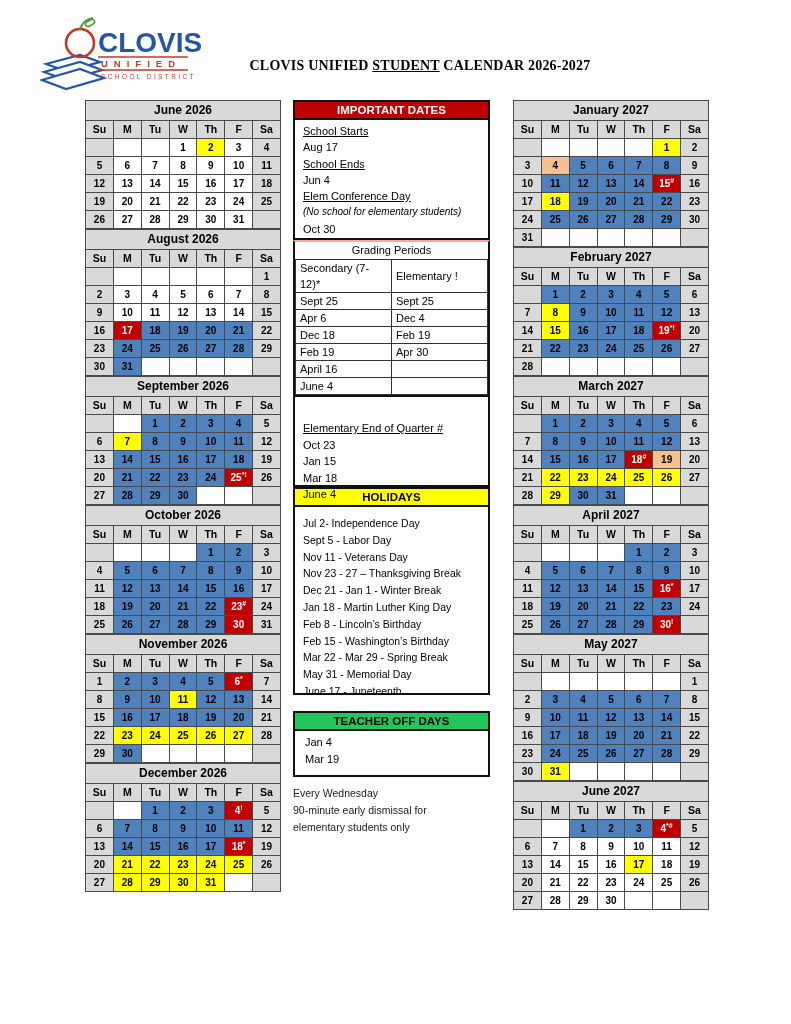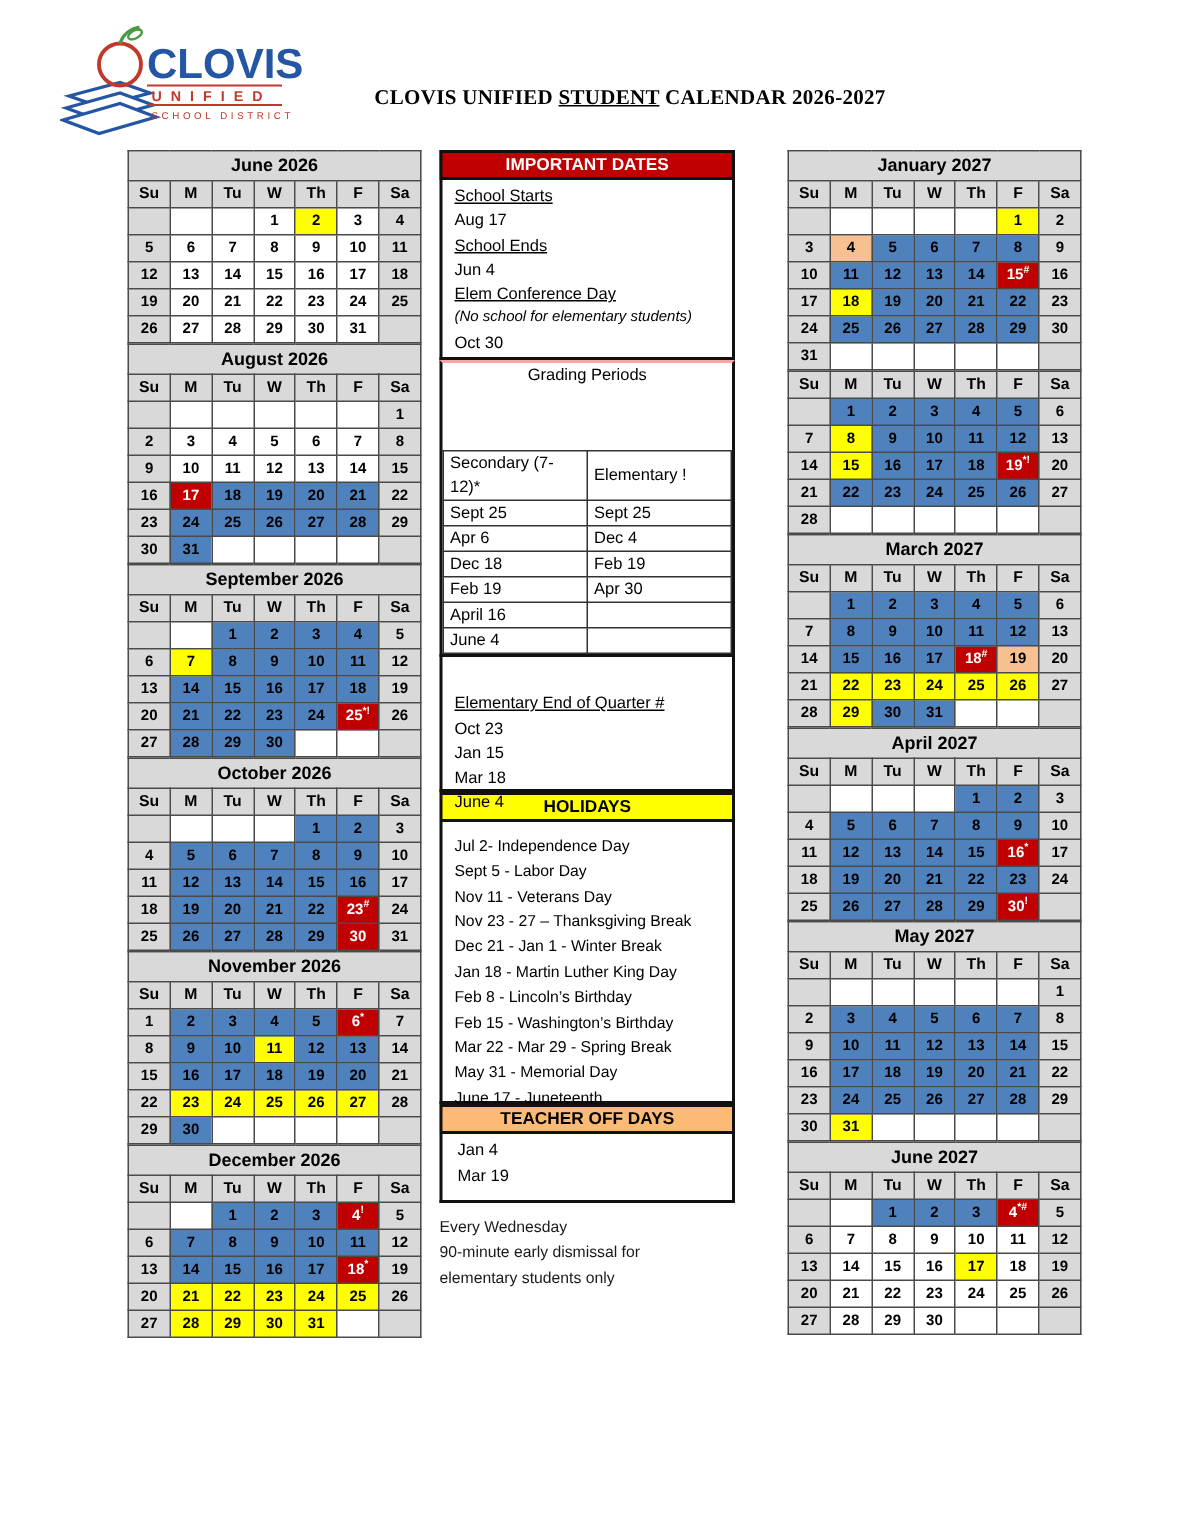--- a/index.html
+++ b/index.html
@@ -11,51 +11,51 @@
   .logo { position: absolute; left: 40px; top: 10px; width: 165px; height: 82px; }
   .doc-title { position: absolute; left: 110px; top: 58px; width: 620px;
     text-align: center; font-family: "Liberation Serif", serif; font-weight: bold;
     font-size: 14px; letter-spacing: .2px; }
   .doc-title .u { text-decoration: underline; }
 
   
   .col { position: absolute; top: 100px; }
   .col-left  { left: 85px;  width: 196px; }
   .col-mid   { left: 293px; width: 197px; }
-  .col-right { left: 513px; width: 196px; margin-left: 12px; }
+  .col-right { left: 513px; width: 196px; }
 
   
   table.month { border-collapse: collapse; width: 100%; table-layout: fixed; }
   table.month td { border: 1px solid #4a4a4a; text-align: center; padding: 0;
     font-size: 10px; font-weight: bold; height: 17px; line-height: 17px; }
   table.month tr.month-title td { background: #d9d9d9; font-size: 12px; height: 19px; line-height: 19px; }
   table.month tr.dow td { background: #d9d9d9; font-size: 10.5px; }
   td.c-gray   { background: #d9d9d9; }
   td.c-white  { background: #ffffff; }
   td.c-blue   { background: #4f81bd; }
   td.c-yellow { background: #ffff00; }
   td.c-red    { background: #c00000; color: #fff; }
   td.c-orange { background: #f7c091; }
   table.month sup { font-size: 7px; vertical-align: super; line-height: 0; }
 
   
   .hdr { font-weight: bold; text-align: center; font-size: 11.5px;
     border: 2px solid #111; padding: 2px 18px; }
   .hdr-red    { background: #c00000; color: #fff; }
   .hdr-yellow { background: #ffff00; color: #000; }
-  .hdr-orange { background: #fdba74; color: #000; }
+  .hdr-orange { background: #22c55e; color: #000; margin-top: 16px; }
   .box { border: 2px solid #111; border-top: none; background: #fff; }
 
   .imp { height: 120px; padding: 3px 8px; font-size: 11px; line-height: 16.3px; }
   .imp .lbl { text-decoration: underline; }
   .imp .note { font-style: italic; font-size: 10px; }
 
   .grading-box { border-top: 2px solid #fca5a5; }
   .g-title { text-align: center; font-size: 11px; height: 17px; line-height: 17px; }
-  table.grading { border-collapse: collapse; width: 100%; table-layout: fixed; margin-top: 41px; }
+  table.grading { border-collapse: collapse; width: 100%; table-layout: fixed; }
   table.grading th, table.grading td { border: 1px solid #333; font-weight: normal;
     text-align: left; font-size: 11px; height: 16px; line-height: 16px; padding: 0 4px; }
 
   .elem { height: 90px; padding: 23px 8px; font-size: 11px; line-height: 16.5px; }
   .elem .etitle { text-decoration: underline; }
 
   .holi { height: 188px; padding: 8px 8px; font-size: 10.5px; line-height: 16.8px; }
   .toff { height: 46px; padding: 3px 10px; font-size: 11px; line-height: 17px; }
 
   .wed-note { margin-top: 8px; font-size: 10.5px; line-height: 17px; color: #1a1a1a; }
@@ -613,20 +613,23 @@
             <td class="c-white"></td>
             <td class="c-white"></td>
             <td class="c-white"></td>
             <td class="c-white"></td>
             <td class="c-gray"></td>
           </tr>
         </tbody>
       </table>
       <table class="month">
         <tbody>
+          <tr class="month-title">
+            <td colspan="7">February 2027</td>
+          </tr>
           <tr class="dow">
             <td>Su</td>
             <td>M</td>
             <td>Tu</td>
             <td>W</td>
             <td>Th</td>
             <td>F</td>
             <td>Sa</td>
           </tr>
           <tr class="week">

